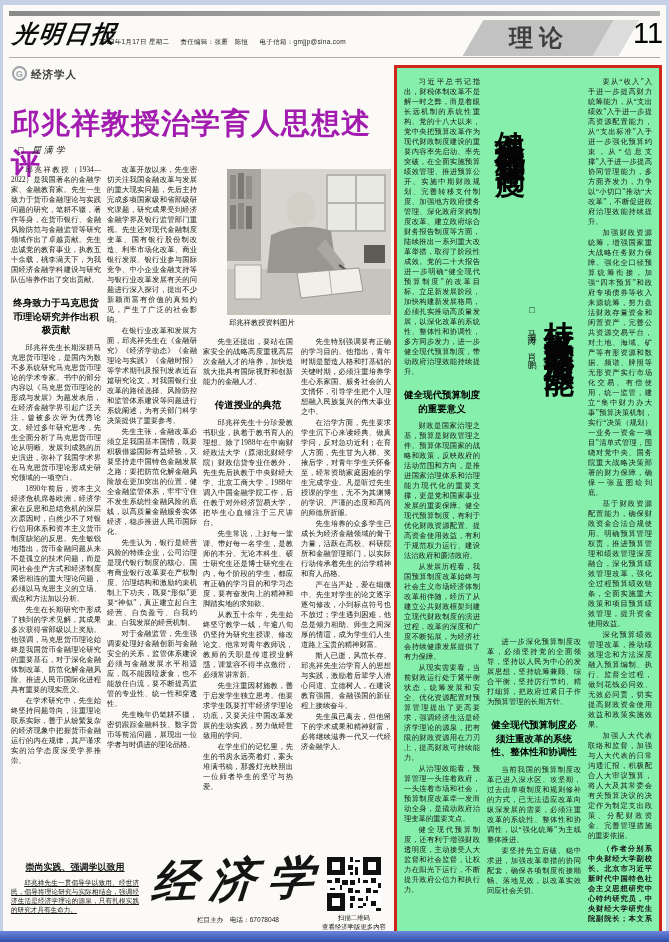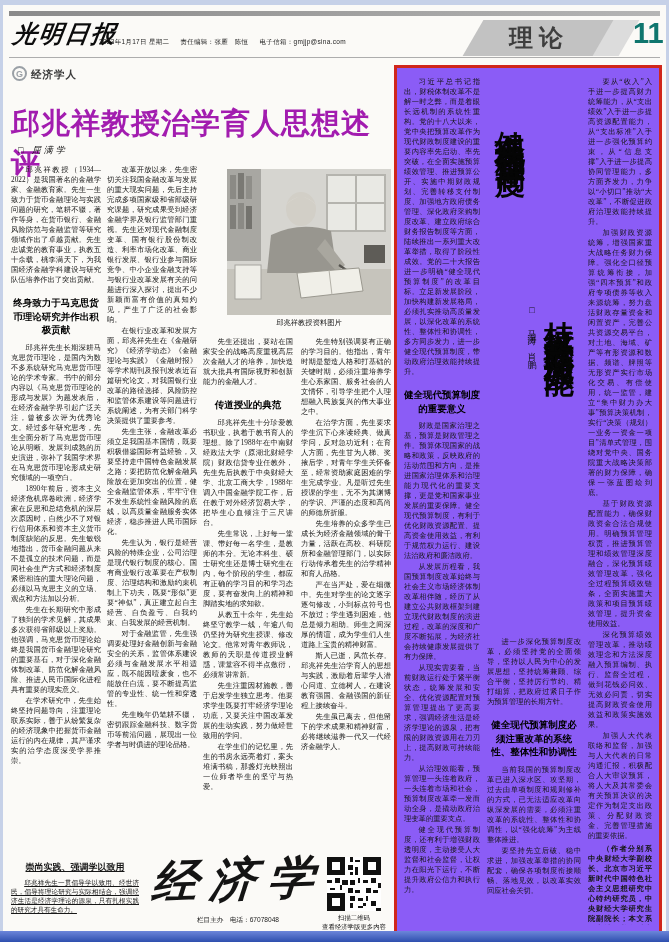--- a/index.html
+++ b/index.html
@@ -11,49 +11,49 @@
   
   .top-rule{position:absolute;left:6px;right:6px;top:6px;height:5px;background:linear-gradient(90deg,#8a8a8a,#b5b5b5);}
   .mast-logo{position:absolute;left:10px;top:13px;font-size:24px;font-weight:900;
         font-style:italic;transform:skewX(-8deg);letter-spacing:2px;color:#0c0c0c;}
   .dateline{position:absolute;left:96px;top:33px;font-size:6.5px;color:#222;letter-spacing:.3px;
         font-family:"Liberation Sans",sans-serif;white-space:nowrap;}
   .dateline span{margin-right:9px;}
   .banner-stripe1{position:absolute;left:470px;top:15px;width:140px;height:36px;background:#c2c2c2;transform:skewX(-30deg);}
   .banner-stripe2{position:absolute;left:600px;top:15px;width:26px;height:36px;background:#dcdcdc;transform:skewX(-30deg);}
   .banner-title{position:absolute;left:506px;top:17px;font-size:24px;font-weight:900;color:#3e3e3e;letter-spacing:6px;}
-  .page-number{position:absolute;left:630px;top:12px;font-size:29px;font-weight:700;color:#0f766e;
+  .page-number{position:absolute;left:630px;top:12px;font-size:29px;font-weight:400;color:#000000;
         font-family:"Liberation Sans",sans-serif;}
   .head-line{position:absolute;left:6px;right:6px;top:52px;height:1px;background:#adadad;}
   
   .g-logo{position:absolute;left:9px;top:61px;width:15px;height:15px;border:2px solid #9aa0a6;border-radius:50%;
         color:#9aa0a6;font:700 9px/12px "Liberation Sans",sans-serif;text-align:center;}
   .col-label{position:absolute;left:28px;top:63px;font-size:10.5px;font-weight:700;color:#3a3a3a;letter-spacing:1px;font-family:Liberation Mono, monospace;}
   .headline{position:absolute;left:8px;top:80px;width:380px;font-size:29px;font-weight:900;letter-spacing:1px;color:#a21caf;}
   .byline{position:absolute;left:15px;top:139px;font-size:9px;font-style:italic;letter-spacing:3px;color:#111;}
   .lcol{position:absolute;top:160px;width:90px;height:690px;overflow:hidden;}
   .lcol1{left:8px;}  .lcol2{left:104px;}  .lcol3{left:200px;padding-top:172px;}  .lcol4{left:298px;padding-top:172px;}
   .bp{font-size:7.3px;line-height:10px;text-align:justify;text-indent:2em;margin:0 0 1px;color:#161616;}
   .colhead{font-size:9.5px;font-weight:700;text-align:center;line-height:13.5px;margin:12px 0 5px;text-indent:0;color:#000;}
   .photo{position:absolute;left:224px;top:164px;width:164px;height:146px;background:#d6d5d0;overflow:hidden;}
-  .photo-caption{position:absolute;left:224px;top:313px;width:164px;display:flex;justify-content:center;
+  .photo-caption{position:absolute;left:224px;top:313px;width:164px;display:flex;justify-content:flex-start;
         font-size:7.3px;color:#111;padding:0 2px;}
   
   .bottom-block{position:absolute;left:8px;top:854px;width:128px;height:84px;overflow:hidden;text-decoration:underline;}
   .bottom-head{font-size:9px;font-weight:700;text-align:center;line-height:13px;margin:2px 0 4px;}
   .bottom-p{font-size:6.6px;line-height:9px;text-align:justify;text-indent:2em;margin:0;}
   .calligraphy{position:absolute;left:148px;top:844px;width:176px;height:62px;font-size:46px;font-weight:900;
         font-style:italic;letter-spacing:12px;transform:skewX(-6deg) rotate(-2deg);color:#141414;text-align:center;line-height:62px;}
   .phone-line{position:absolute;left:140px;top:911px;width:190px;text-align:center;font-size:6.6px;color:#222;
         font-family:"Liberation Sans",sans-serif;}
   .qr{position:absolute;left:324px;top:852px;width:54px;height:54px;}
   .qr-caption{position:absolute;left:308px;top:909px;width:86px;text-align:center;font-size:6.4px;line-height:8.5px;color:#111;}
   
   .red-box{position:absolute;left:391px;top:60px;width:268px;height:872px;border:3px solid #d0271b;
-        background:#8b5cf6;padding:9px 7px;display:flex;gap:7px;overflow:hidden;}
+        background:#86efac;padding:9px 7px;display:flex;gap:7px;overflow:hidden;}
   .rcol{overflow:hidden;}
   .rcolL{flex:0 0 76px;}  .rcolM{flex:0 0 94px;position:relative;}  .rcolR{flex:1;}
   .title-wrap{position:relative;height:560px;}
   .vtitle{writing-mode:vertical-rl;font-weight:900;font-size:30px;letter-spacing:5px;color:#050505;position:absolute;}
   .vtitle1{top:30px;left:2px;height:300px;}
   .vtitle2{top:220px;right:2px;height:380px;}
   .vauthor{position:absolute;top:228px;left:38px;writing-mode:vertical-rl;font-size:9px;letter-spacing:3px;color:#111;height:170px;}
   .endnote{font-size:7.3px;line-height:10px;font-weight:700;text-align:justify;text-indent:2em;margin-top:3px;}
 </style>
 </head>

